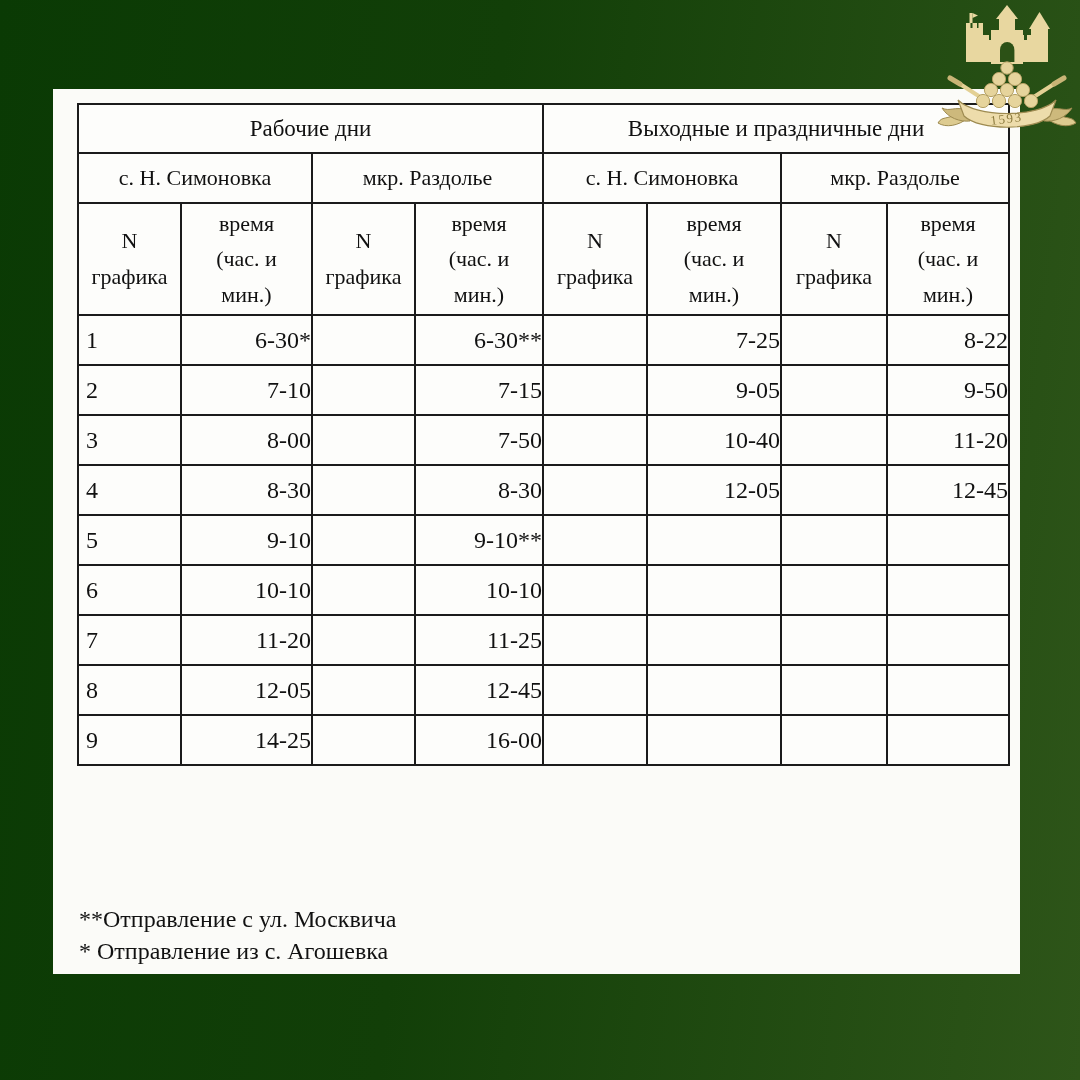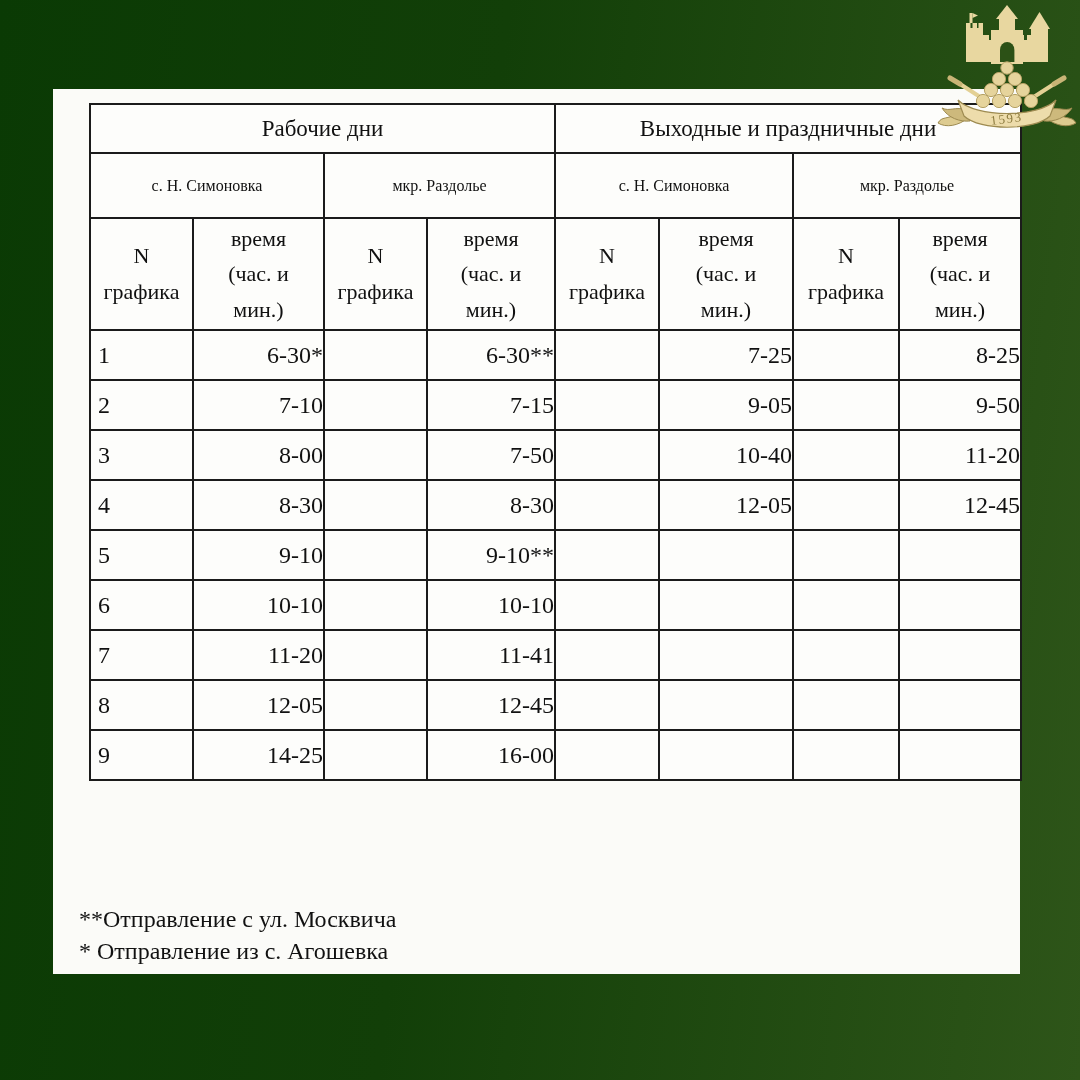--- a/index.html
+++ b/index.html
@@ -11,30 +11,30 @@
   }
   .bg {
     position:absolute; inset:0;
     background:linear-gradient(97deg,#0a3a04 0%,#123f08 42%,#2e5519 100%);
   }
   .card {
     position:absolute; left:53px; top:89px; width:967px; height:885px;
     background:#fbfbf8;
   }
   table.sched {
-    position:absolute; left:36px; top:14px; width:933px;
+    position:absolute; left:24px; top:14px; width:933px;
     border-collapse:collapse; table-layout:fixed;
   }
   table.sched td {
     border:2px solid #1b1b1b; font-weight:normal; overflow:hidden;
     vertical-align:middle; background:#fdfdfb;
   }
   tr.h1 td { height:49px; font-size:23px; text-align:center; }
   tr.h2 td { height:80px; font-size:22px; text-align:center; line-height:1.45; padding:0 12px; }
-  tr.h3 td { height:65px; font-size:16px; text-align:center; }
+  tr.h3 td { height:50px; font-size:22px; text-align:center; }
   tr.h4 td { height:112px; font-size:22px; text-align:center; line-height:1.62; white-space:pre-line; }
   tbody.data td { height:50px; font-size:24px; }
   td.ncell { text-align:left; padding-left:7px; }
   td.tcell { text-align:right; }
   .footnotes {
     position:absolute; left:26px; top:814px;
     font-size:24px; line-height:1.35;
   }
   .footnotes .fn { white-space:pre; }
   .emblem {
@@ -94,21 +94,21 @@
     </tbody>
     <tbody class="data">
         <tr>
           <td class="ncell">1</td>
           <td class="tcell">6-30*</td>
           <td class="ncell"></td>
           <td class="tcell">6-30**</td>
           <td class="ncell"></td>
           <td class="tcell">7-25</td>
           <td class="ncell"></td>
-          <td class="tcell">8-25</td>
+          <td class="tcell">8-22</td>
         </tr>
         <tr>
           <td class="ncell">2</td>
           <td class="tcell">7-10</td>
           <td class="ncell"></td>
           <td class="tcell">7-15</td>
           <td class="ncell"></td>
           <td class="tcell">9-05</td>
           <td class="ncell"></td>
           <td class="tcell">9-50</td>
@@ -150,21 +150,21 @@
           <td class="tcell">10-10</td>
           <td class="ncell"></td>
           <td class="tcell"></td>
           <td class="ncell"></td>
           <td class="tcell"></td>
         </tr>
         <tr>
           <td class="ncell">7</td>
           <td class="tcell">11-20</td>
           <td class="ncell"></td>
-          <td class="tcell">11-41</td>
+          <td class="tcell">11-25</td>
           <td class="ncell"></td>
           <td class="tcell"></td>
           <td class="ncell"></td>
           <td class="tcell"></td>
         </tr>
         <tr>
           <td class="ncell">8</td>
           <td class="tcell">12-05</td>
           <td class="ncell"></td>
           <td class="tcell">12-45</td>

